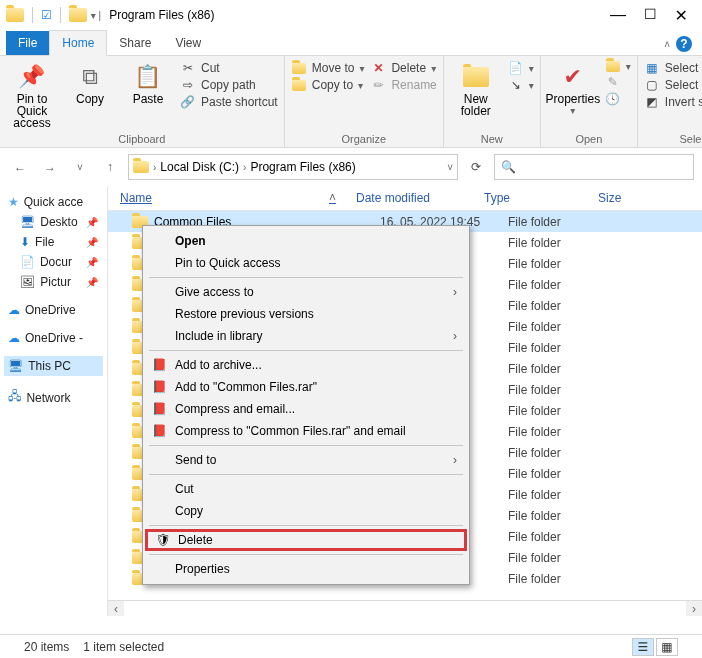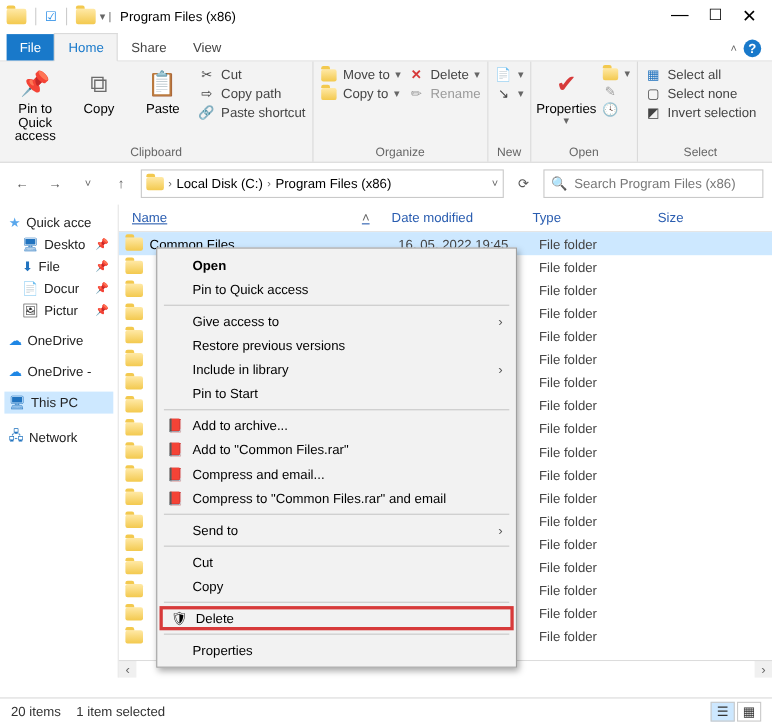--- a/index.html
+++ b/index.html
@@ -35,33 +35,33 @@
 .side-item { display:flex; align-items:center; gap:5px; padding:3px 4px; white-space:nowrap; color:#222; }
 .side-item.sel { background:#cde8ff; }
 .side-item .pin { margin-left:auto; color:#888; font-size:10px; }
 .main { flex:1; position:relative; display:flex; flex-direction:column; }
 .cols { display:flex; border-bottom:1px solid #e5e5e5; padding:5px 0; color:#2a5db0; }
 .cols .c-name { width:248px; padding-left:12px; display:flex; align-items:center; gap:6px;text-decoration:underline; }
 .cols .c-date { width:128px; }
 .cols .c-type { width:114px; }
 .cols .c-size { flex:1; }
 .rows { overflow:auto; }
-.row { display:flex; align-items:center; height:21px; padding-left:6px; }
+.row { display:flex; align-items:center; height:21px; padding-left:24px; }
 .row.sel { background:#cde8ff; }
 .row .c-name { width:248px; display:flex; align-items:center; gap:6px; }
 .row .c-date { width:128px; color:#444; }
 .row .c-type { width:114px; color:#444; }
 .ctxmenu { position:absolute; left:142px; top:225px; width:328px; background:#f2f2f2; border:1px solid #a0a0a0; box-shadow:2px 3px 6px rgba(0,0,0,.35); padding:4px 2px; z-index:10; }
 .ctx-item { display:flex; align-items:center; height:22px; padding:0 10px 0 30px; position:relative; color:#000; }
 .ctx-item.bold { font-weight:600; }
 .ctx-item .arrow { margin-left:auto; color:#555; }
 .ctx-item .mic { position:absolute; left:6px; width:18px; text-align:center; }
 .ctx-sep { height:1px; background:#c8c8c8; margin:3px 4px; }
 .ctx-highlight { border:3px solid #d73a3a; }
-.statusbar { position:absolute; bottom:0; left:0; right:0; height:24px; border-top:1px solid #dadada; display:flex; align-items:center; padding:0 10px; gap:14px; color:#333; background:#fff; }
+.statusbar { position:absolute; bottom:0; left:0; right:0; height:24px; border-top:1px solid #dadada; display:flex; align-items:center; padding:0 24px; gap:14px; color:#333; background:#fff; }
 .statusbar .viewbtns { margin-left:auto; display:flex; gap:2px; }
 .viewbtn { width:22px; height:18px; border:1px solid #c9c9c9; display:flex; align-items:center; justify-content:center; }
 .viewbtn.active { background:#cde8ff; }
 .scroll-h { height:16px; background:#f0f0f0; border-top:1px solid #dcdcdc; margin-top:auto; display:flex; align-items:center; }
 .scroll-h .thumb { flex:1; height:16px; background:#fff; }
 .scroll-h .arrow { width:16px; text-align:center; color:#666; }
 .chevron { font-size:10px; color:#666; }
 .star { color:#59a7ec; }
 .cloud { color:#1e87e5; }
 .monitor { color:#2173bf; }
@@ -165,20 +165,26 @@
             <span class="ic">✏</span>
             <span>Rename</span>
           </div>
       </div>
     </div>
     <div class="group-label">Organize</div>
   </div>
 
   <div class="group">
     <div class="group-body">
+      <div class="big-btn">
+        <div class="gl">
+            <span class="folder-glyph" style="width:26px;height:20px"></span>
+          </div>
+        <span>New folder</span>
+      </div>
       <div class="mini-list">
         <div class="mini-item">
             <span class="ic">📄</span>
             <span class="chevron">▾</span>
           </div>
         <div class="mini-item">
             <span class="ic">↘</span>
             <span class="chevron">▾</span>
           </div>
       </div>
@@ -247,21 +253,20 @@
         <span class="chevron"> ›</span>
       </span>
     <span class="crumb">
         <span>Program Files (x86)</span>
       </span>
     <span style="margin-left:auto" class="chevron">˅</span>
   </div>
   <div class="navbtn">⟳</div>
   <div class="searchbox">
     <span>🔍</span>
-    <span>Search Program Files (x86)</span>
   </div>
 </div>
 
 <div class="body">
   <div class="sidebar">
     <div class="side-item">
         <span class="star">★</span>
         <span>Quick acce</span>
       </div>
     <div class="side-item" style="padding-left:16px">
@@ -481,23 +486,20 @@
   <div class="ctx-item">
       <span>Give access to</span>
       <span class="arrow">›</span>
     </div>
   <div class="ctx-item">
       <span>Restore previous versions</span>
     </div>
   <div class="ctx-item">
       <span>Include in library</span>
       <span class="arrow">›</span>
-    </div>
-  <div class="ctx-item">
-      <span>Pin to Start</span>
     </div>
   <div class="ctx-sep"></div>
   <div class="ctx-item">
       <span class="mic">📕</span>
       <span>Add to archive...</span>
     </div>
   <div class="ctx-item">
       <span class="mic">📕</span>
       <span>Add to "Common Files.rar"</span>
     </div>

